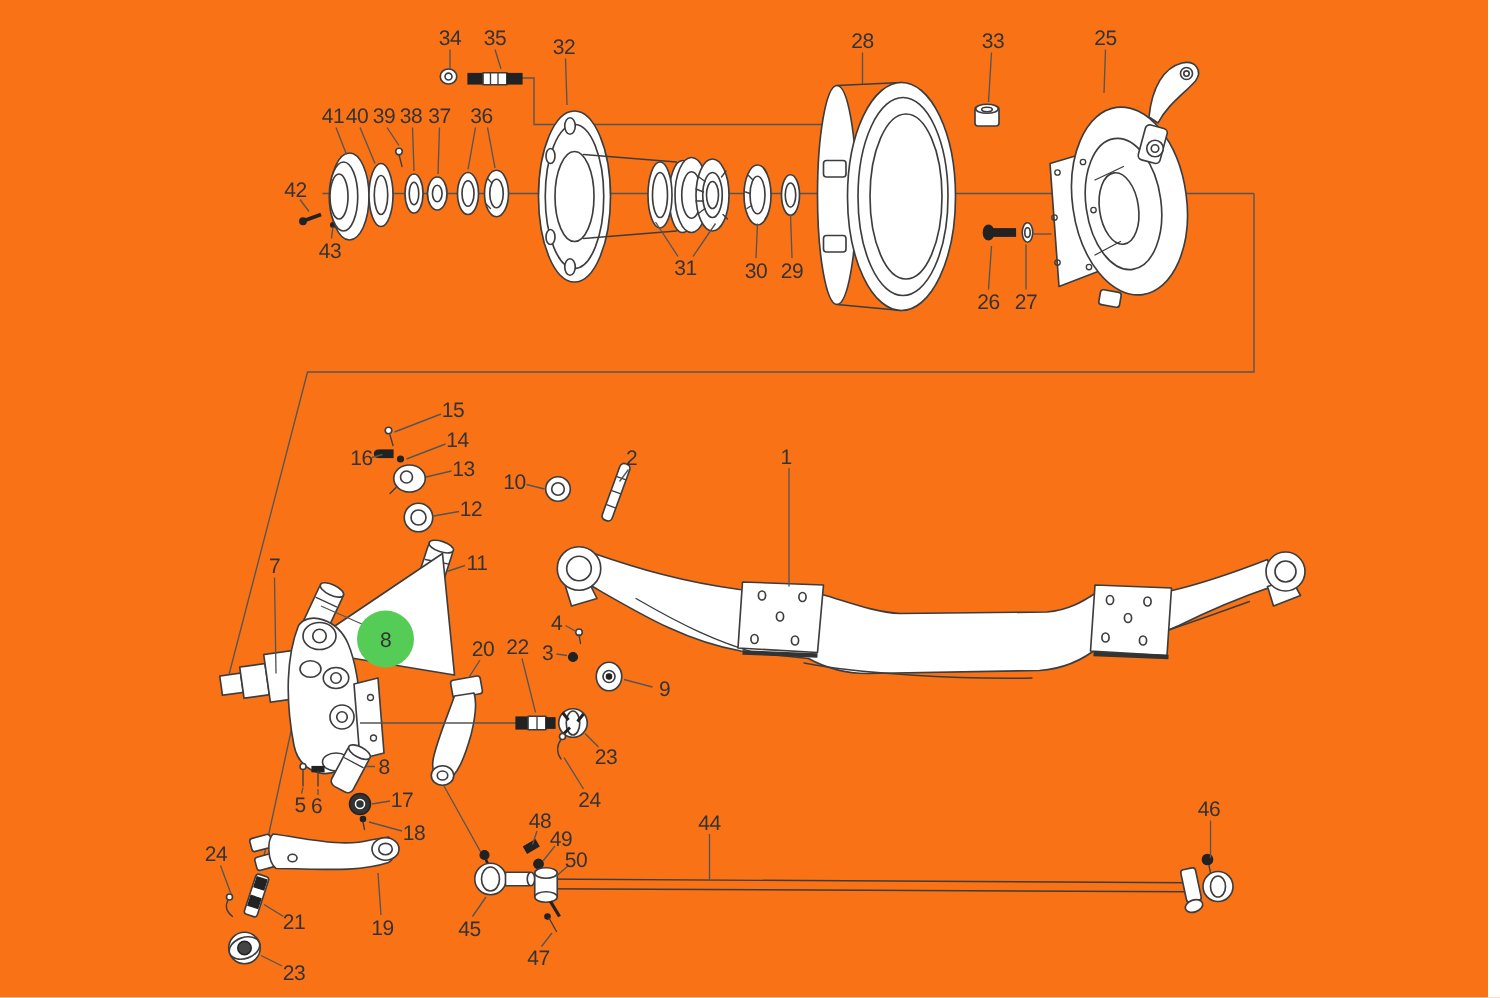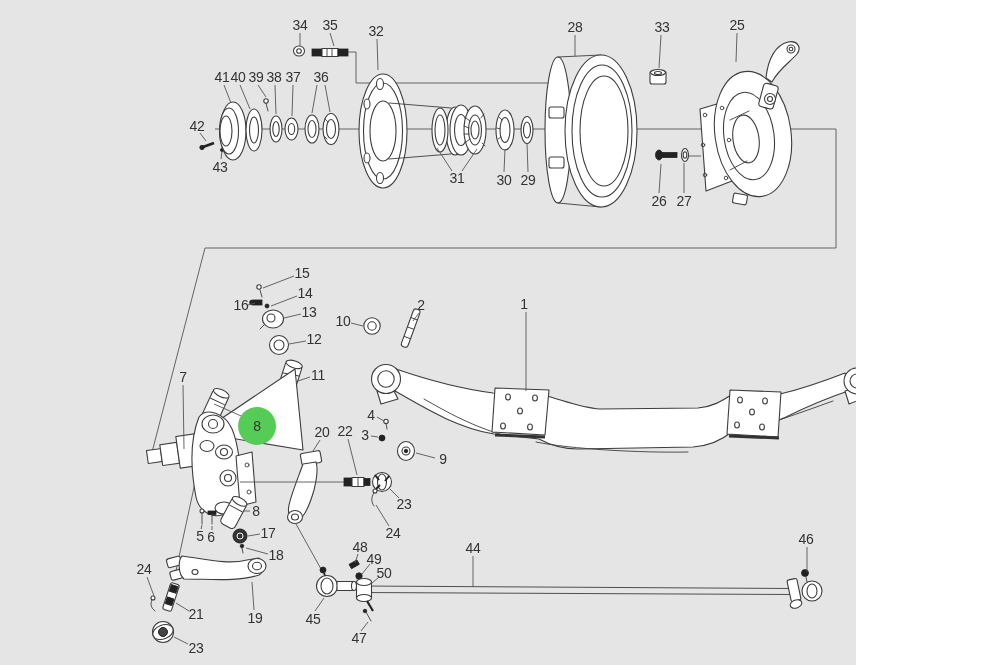--- a/index.html
+++ b/index.html
@@ -1,16 +1,16 @@
 <!DOCTYPE html>
 <html><head>
 <meta charset="utf-8">
 <style>
   html,body{margin:0;padding:0;background:#ffffff;}
-  .stage{width:856px;height:665px;position:relative;background:#e5e5e5;overflow:hidden;}
+  .stage{width:992px;height:665px;position:relative;background:#f97316;overflow:hidden;}
   svg{display:block;}
   .part-label{font-family:"Liberation Sans","DejaVu Sans",sans-serif;font-size:14px;letter-spacing:-0.3px;fill:#333;}
   .part{fill:#ffffff;stroke:#3d3d3d;stroke-width:1.1;stroke-linejoin:round;stroke-linecap:round;}
   .part-thin{fill:none;stroke:#3d3d3d;stroke-width:0.9;stroke-linecap:round;}
   .part-dark{fill:#222;stroke:#222;stroke-width:0.8;}
   .leader{fill:none;stroke:#555;stroke-width:0.9;}
   .connector{fill:none;stroke:#555;stroke-width:0.9;}
 </style>
 </head>
 <body>

